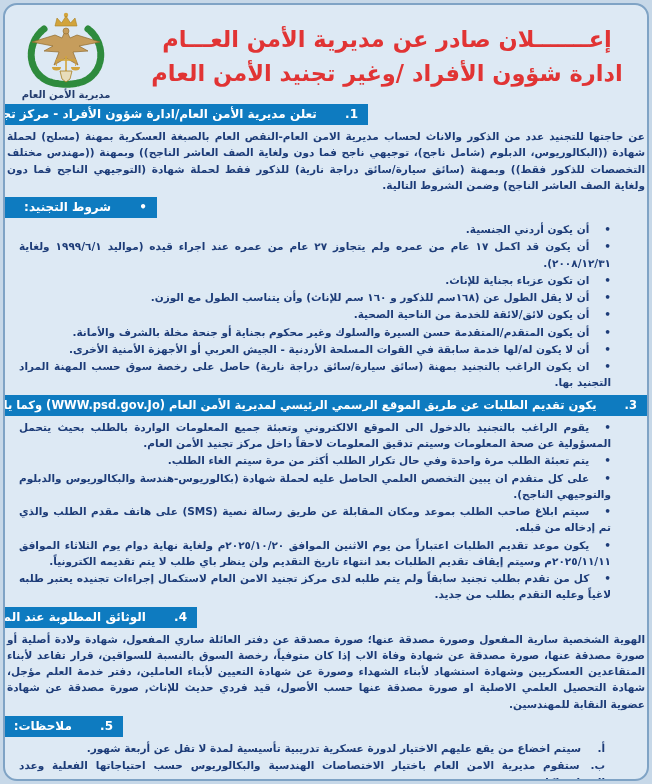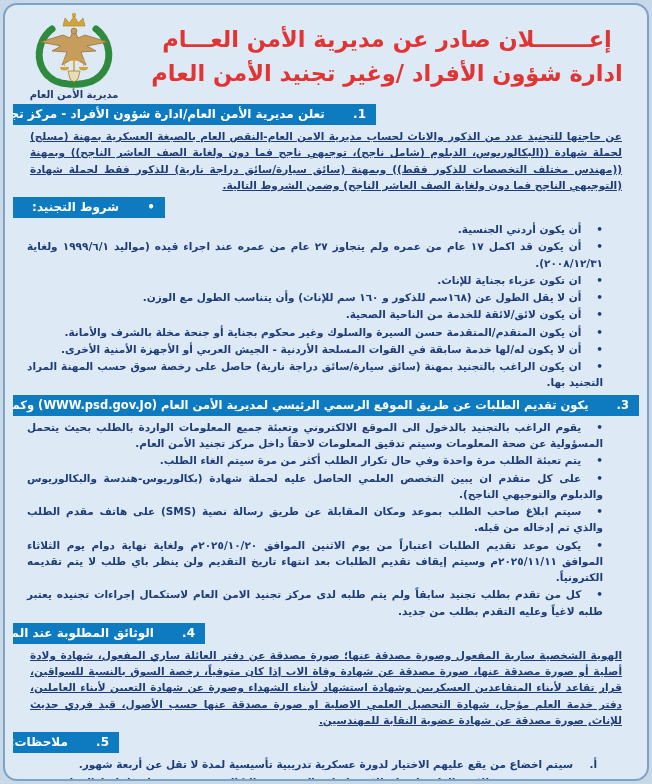--- a/index.html
+++ b/index.html
@@ -5,48 +5,48 @@
   html,body{margin:0;padding:0;}
   body{
     width:652px;height:784px;position:relative;
     background:#c7d8e8;
     font-family:"DejaVu Sans", sans-serif;
   }
   .card{
     position:absolute;inset:3px;
     border:2px solid #7fa3c5;border-radius:14px;
     background:#dde9f4;
-    padding:4px 8px 6px;
+    padding:4px 0 6px;
     box-sizing:border-box;overflow:hidden;
     direction:rtl;
   }
   
   .hdr{display:flex;align-items:center;margin:2px 0 2px;}
   .title{flex:1;text-align:center;color:#e13434;font-weight:bold;
          font-size:22.5px;line-height:34px;letter-spacing:0;}
   .logoBox{width:122px;display:flex;flex-direction:column;align-items:center;}
   .logoCaption{color:#233c6e;font-weight:bold;font-size:10px;margin-top:-2px;}
   
   .bar{
     background:#0e7bc0;color:#ffffff;font-weight:bold;font-size:12px;
     line-height:16px;padding:2px 10px 3px;margin:4px auto 3px 0;
     box-sizing:border-box;white-space:nowrap;overflow:hidden;
   }
   .bar .num,.bar .blt-h{display:inline-block;margin-left:24px;}
   .w-s1{width:363px;}
   .w-cond{width:152px;}
   .w-s3{width:100%;font-size:11.5px;}
   .w-s4{width:192px;}
-  .w-s5{width:106px;}
+  .w-s5{width:118px;}
   
   .para,.li{
     color:#1d3c78;font-weight:bold;font-size:10.5px;line-height:1.55;
     text-align:justify;
   }
-  .para{margin:2px 17px 4px;text-decoration:underline;}
+  .para{margin:2px 2px 4px;}
   .li{margin:1px 14px;padding-right:22px;}
   .li .blt{margin-left:15px;}
   .notes .li{padding-right:28px;}
   .lbl{display:inline-block;min-width:13px;margin-left:11px;}
 </style>
 </head>
 <body>
 
 <div class="card">
 

